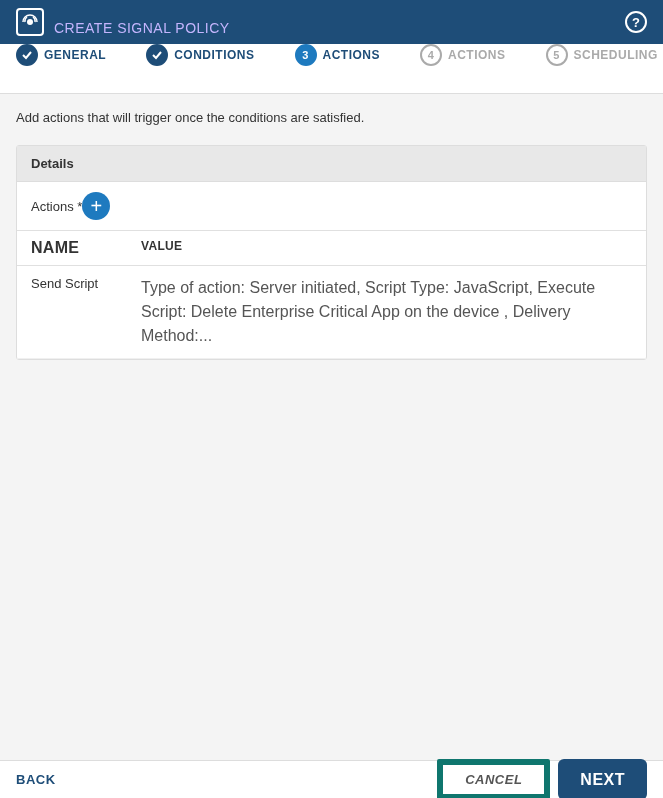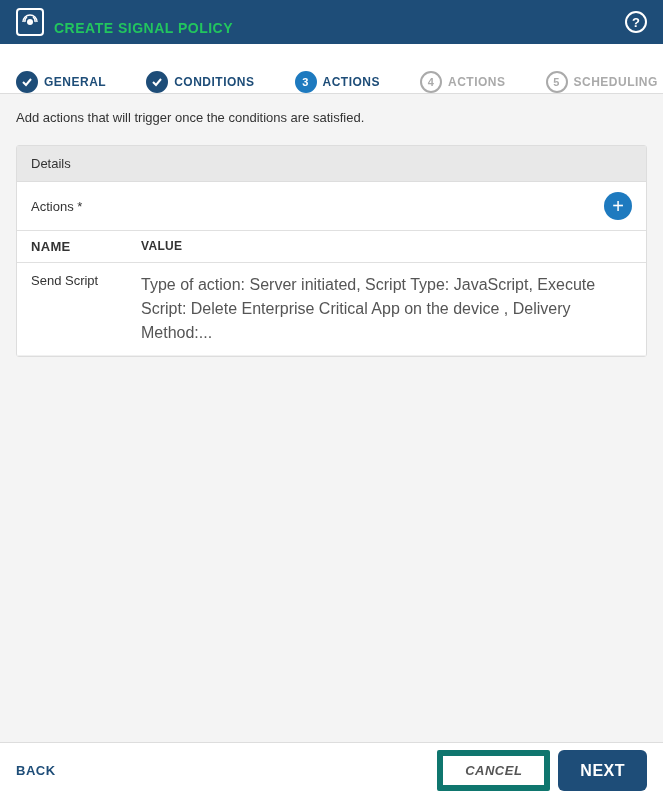--- a/index.html
+++ b/index.html
@@ -34,23 +34,23 @@
       width: 28px;
       height: 28px;
       border: 2px solid white;
       border-radius: 4px;
       display: flex;
       align-items: center;
       justify-content: center;
     }
     .header-title {
       font-size: 14px;
-      font-weight: bold;
-      letter-spacing: 0.5px;
-      color: #22c55e;
+      font-weight: normal;
+      letter-spacing: 0.5px;
+      color: #c4b5fd;
       margin-top: 12px;
     }
     .help-icon {
       width: 22px;
       height: 22px;
       border: 2px solid white;
       border-radius: 50%;
       display: flex;
       align-items: center;
       justify-content: center;
@@ -59,21 +59,21 @@
       color: white;
       cursor: pointer;
     }
 
     
     .stepper {
       background: white;
       border-bottom: 1px solid #ddd;
       height: 50px;
       display: flex;
-      align-items: flex-end;
+      align-items: flex-start;
       padding: 0 16px;
       gap: 16px;
       flex-shrink: 0;
     }
     .step {
       display: flex;
       align-items: center;
       gap: 6px;
       color: #aaa;
       font-size: 12px;
@@ -130,34 +130,34 @@
 
     
     .card {
       background: white;
       border: 1px solid #ddd;
       border-radius: 3px;
     }
     .card-header {
       background: #e8e8e8;
       padding: 10px 14px;
-      font-weight: normal;
+      font-weight: bold;
       font-size: 13px;
       color: #333;
       border-bottom: 1px solid #ddd;
     }
     .card-body {
       padding: 0;
     }
 
     
     .actions-row {
       display: flex;
       align-items: center;
-      justify-content: space-between;
+      justify-content: flex-start;
       padding: 10px 14px;
       border-bottom: 1px solid #e0e0e0;
     }
     .actions-label {
       font-size: 13px;
       color: #333;
     }
     .add-btn {
       width: 28px;
       height: 28px;
@@ -179,21 +179,21 @@
     }
     .table-header {
       display: flex;
       background: white;
       border-bottom: 1px solid #e0e0e0;
       padding: 8px 14px;
     }
     .table-col-name {
       width: 110px;
       font-weight: bold;
-      font-size: 13px;
+      font-size: 16px;
       color: #333;
       letter-spacing: 0.3px;
     }
     .table-col-value {
       flex: 1;
       font-weight: bold;
       font-size: 12px;
       color: #333;
       letter-spacing: 0.3px;
     }
@@ -212,21 +212,21 @@
       flex: 1;
       font-size: 16px;
       color: #555;
       line-height: 1.5;
     }
 
     
     .footer {
       background: white;
       border-top: 1px solid #ddd;
-      height: 56px;
+      height: 38px;
       display: flex;
       align-items: center;
       justify-content: space-between;
       padding: 0 16px;
       flex-shrink: 0;
     }
     .btn-back {
       background: transparent;
       border: none;
       color: #1e4d78;

